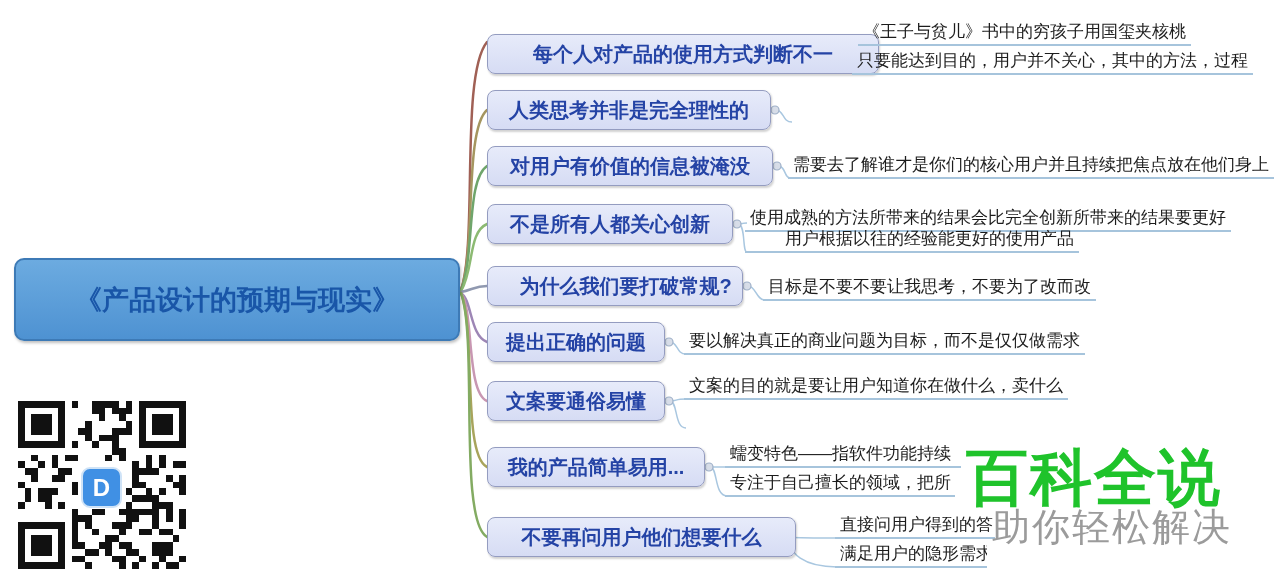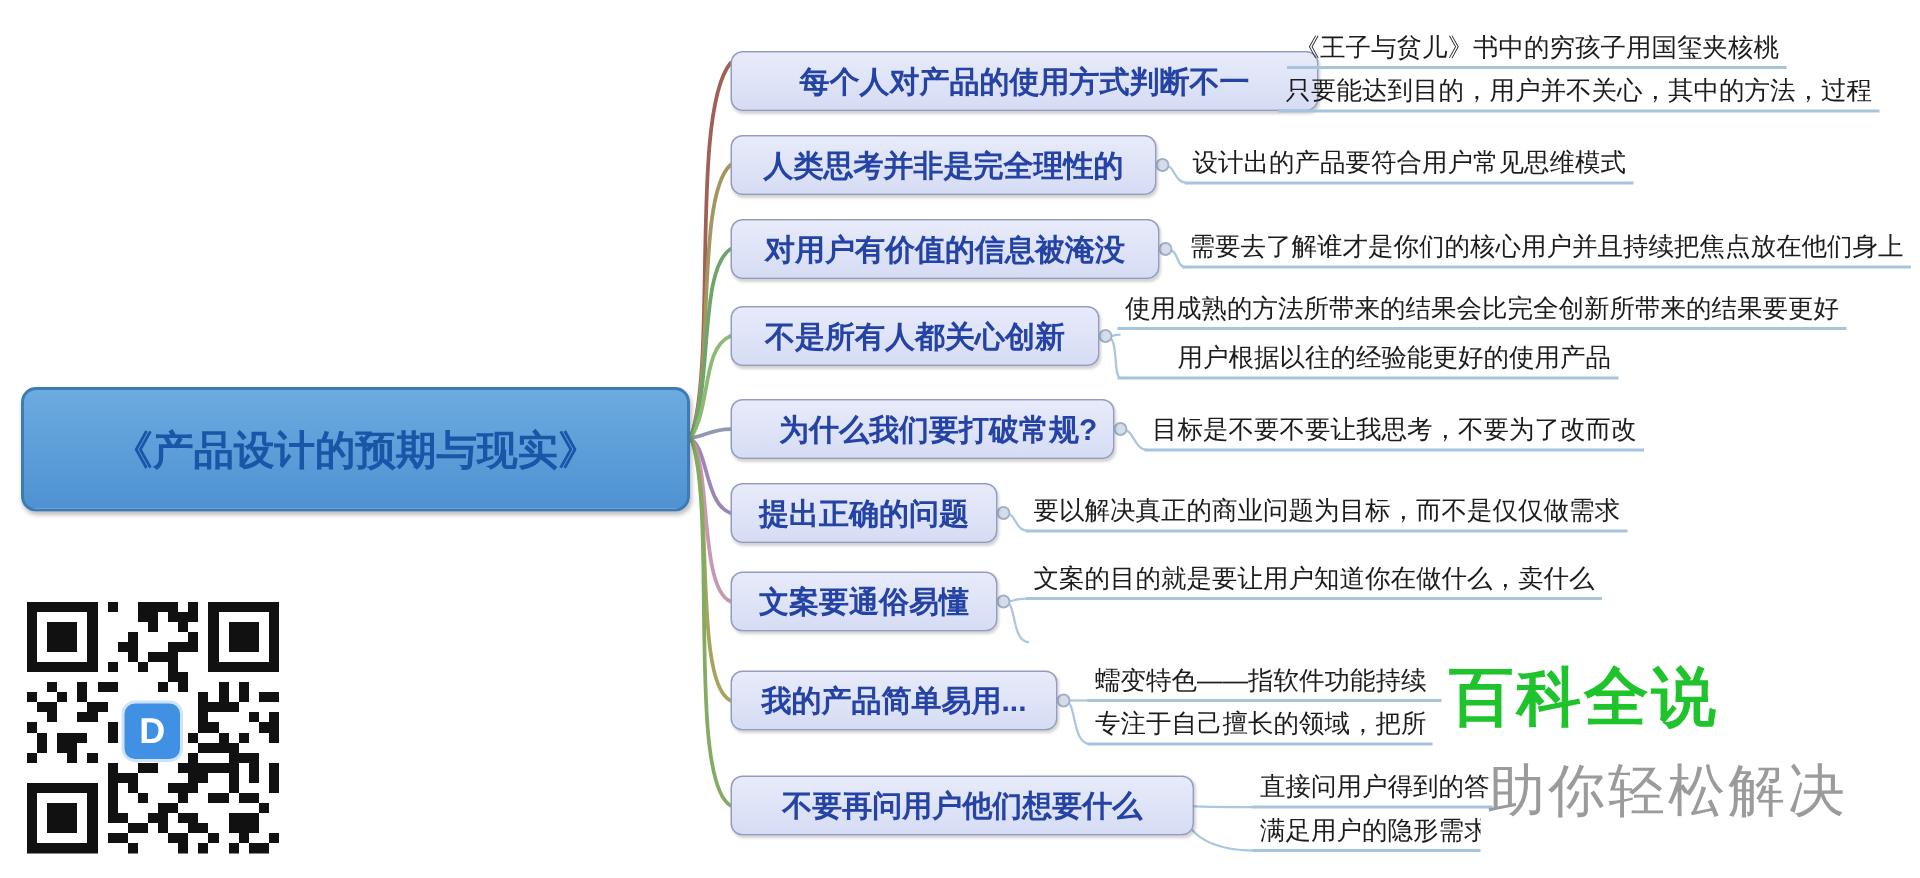--- a/index.html
+++ b/index.html
@@ -42,35 +42,35 @@
   
   .child{
     position:absolute;font-size:17px;color:#1c1c1c;line-height:23px;
     padding:0 5px 1px 5px;border-bottom:2px solid #a6c4dc;white-space:nowrap;
   }
   .clip{overflow:hidden;box-sizing:border-box;}
   .c1a{left:858px;top:20px;}
   .c1b{left:852px;top:49px;}
   .c2a{left:790px;top:97px;}
   .c3a{left:788px;top:153px;}
-  .c4a{left:745px;top:194px;}
+  .c4a{left:745px;top:206px;}
   .c4b{left:745px;top:227px;padding-left:40px;}
   .c5a{left:763px;top:275px;}
   .c6a{left:684px;top:329px;}
   .c7a{left:684px;top:374px;}
   .c7b{left:684px;top:403px;}
   .c8a{left:725px;top:442px;width:236px;}
   .c8b{left:725px;top:471px;width:230px;}
   .c9a{left:835px;top:513px;width:160px;}
   .c9b{left:835px;top:542px;width:152px;}
 
   
   .wm-title{
     position:absolute;left:966px;top:436px;z-index:5;
-    font-size:43px;font-weight:bold;letter-spacing:2px;white-space:nowrap;
+    font-size:62px;font-weight:bold;letter-spacing:2px;white-space:nowrap;
   }
   .wm-sub{
     position:absolute;left:992px;top:502px;z-index:5;
     font-size:38px;font-weight:500;letter-spacing:2px;white-space:nowrap;
   }
 
   
   .qr{position:absolute;left:18px;top:401px;width:168px;height:168px;background:#fff;}
   .qr svg{display:block;width:168px;height:168px;}
   .qr-badge{
@@ -134,21 +134,20 @@
   <div class="topic b3">对用户有价值的信息被淹没</div>
   <div class="topic b4">不是所有人都关心创新</div>
   <div class="topic b5">为什么我们要打破常规?</div>
   <div class="topic b6">提出正确的问题</div>
   <div class="topic b7">文案要通俗易懂</div>
   <div class="topic b8">我的产品简单易用...</div>
   <div class="topic b9">不要再问用户他们想要什么</div>
 
   <div class="child c1a">《王子与贫儿》书中的穷孩子用国玺夹核桃</div>
   <div class="child c1b">只要能达到目的，用户并不关心，其中的方法，过程</div>
-  <div class="child c2a">设计出的产品要符合用户常见思维模式</div>
   <div class="child c3a">需要去了解谁才是你们的核心用户并且持续把焦点放在他们身上</div>
   <div class="child c4a">使用成熟的方法所带来的结果会比完全创新所带来的结果要更好</div>
   <div class="child c4b">用户根据以往的经验能更好的使用产品</div>
   <div class="child c5a">目标是不要不要让我思考，不要为了改而改</div>
   <div class="child c6a">要以解决真正的商业问题为目标，而不是仅仅做需求</div>
   <div class="child c7a">文案的目的就是要让用户知道你在做什么，卖什么</div>
   <div class="child c8a clip">蠕变特色——指软件功能持续</div>
   <div class="child c8b clip">专注于自己擅长的领域，把所</div>
   <div class="child c9a clip">直接问用户得到的答</div>
   <div class="child c9b clip">满足用户的隐形需求</div>

